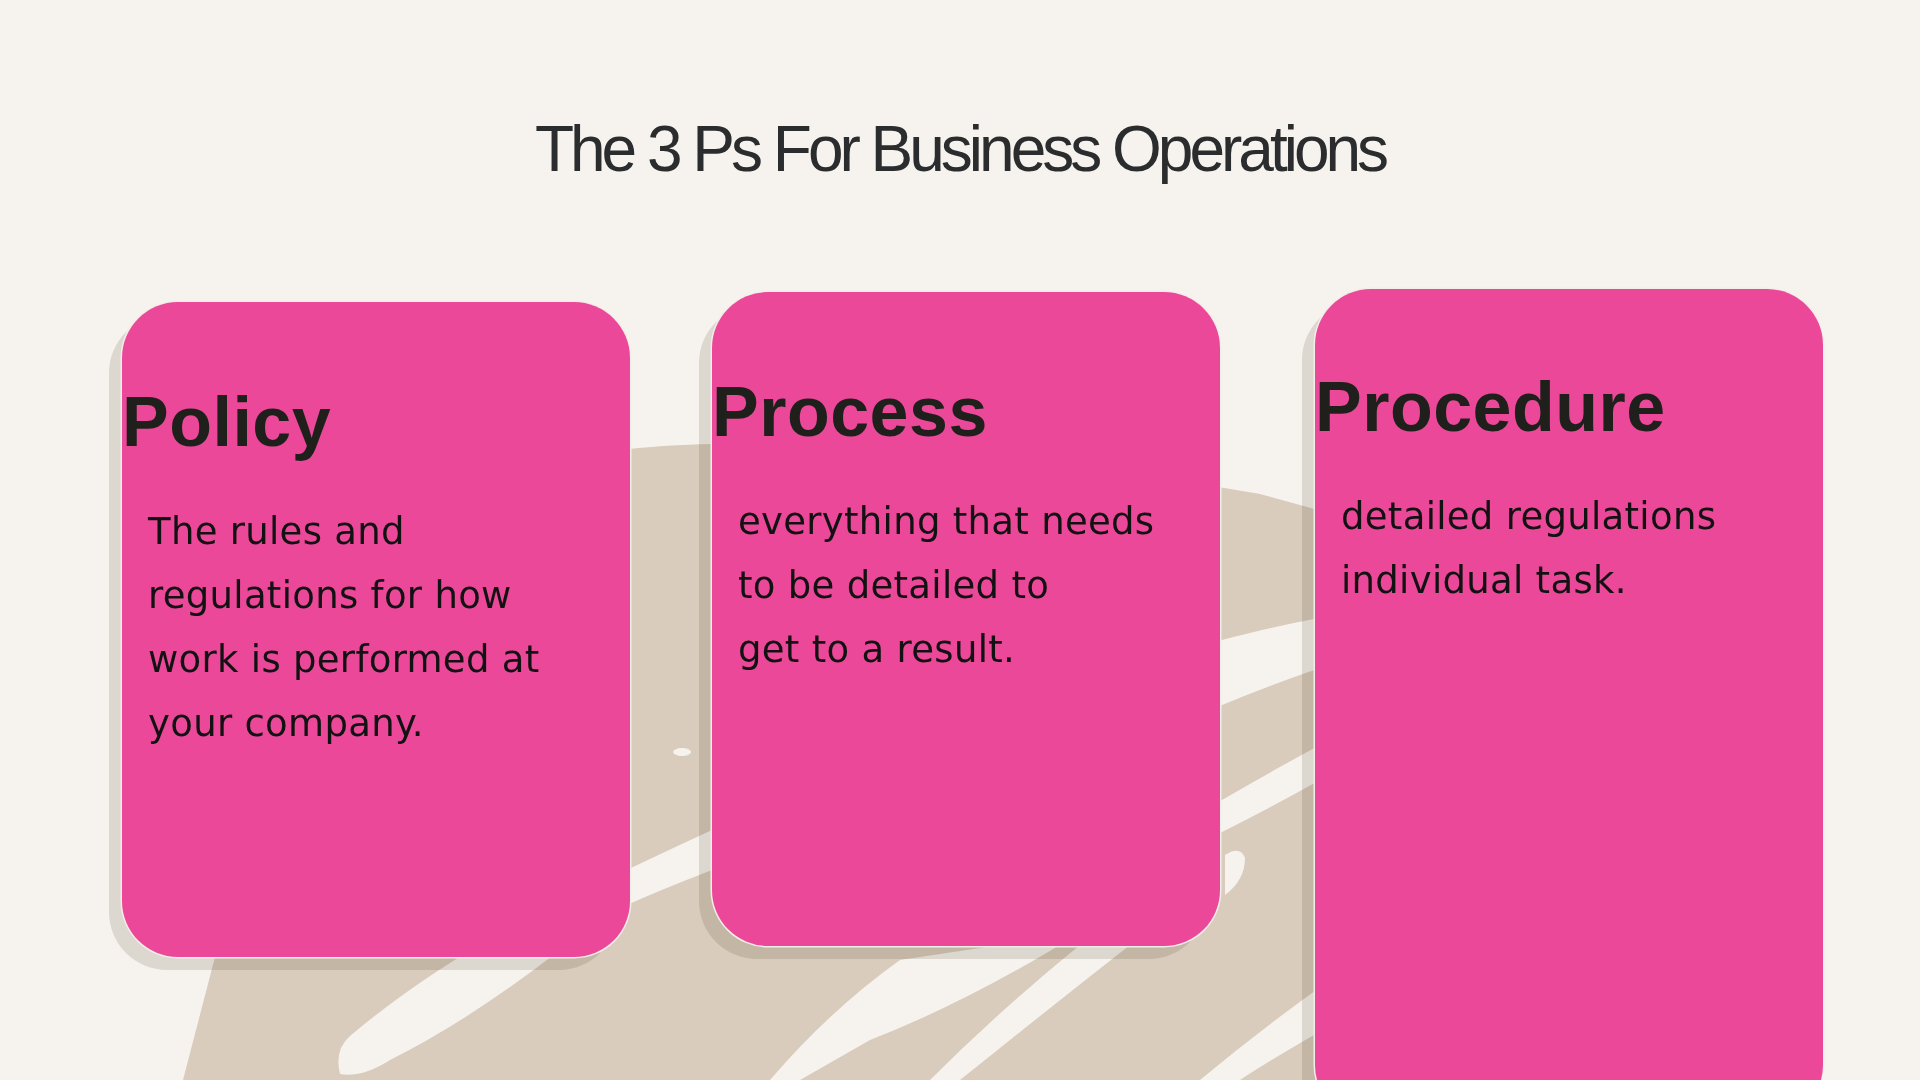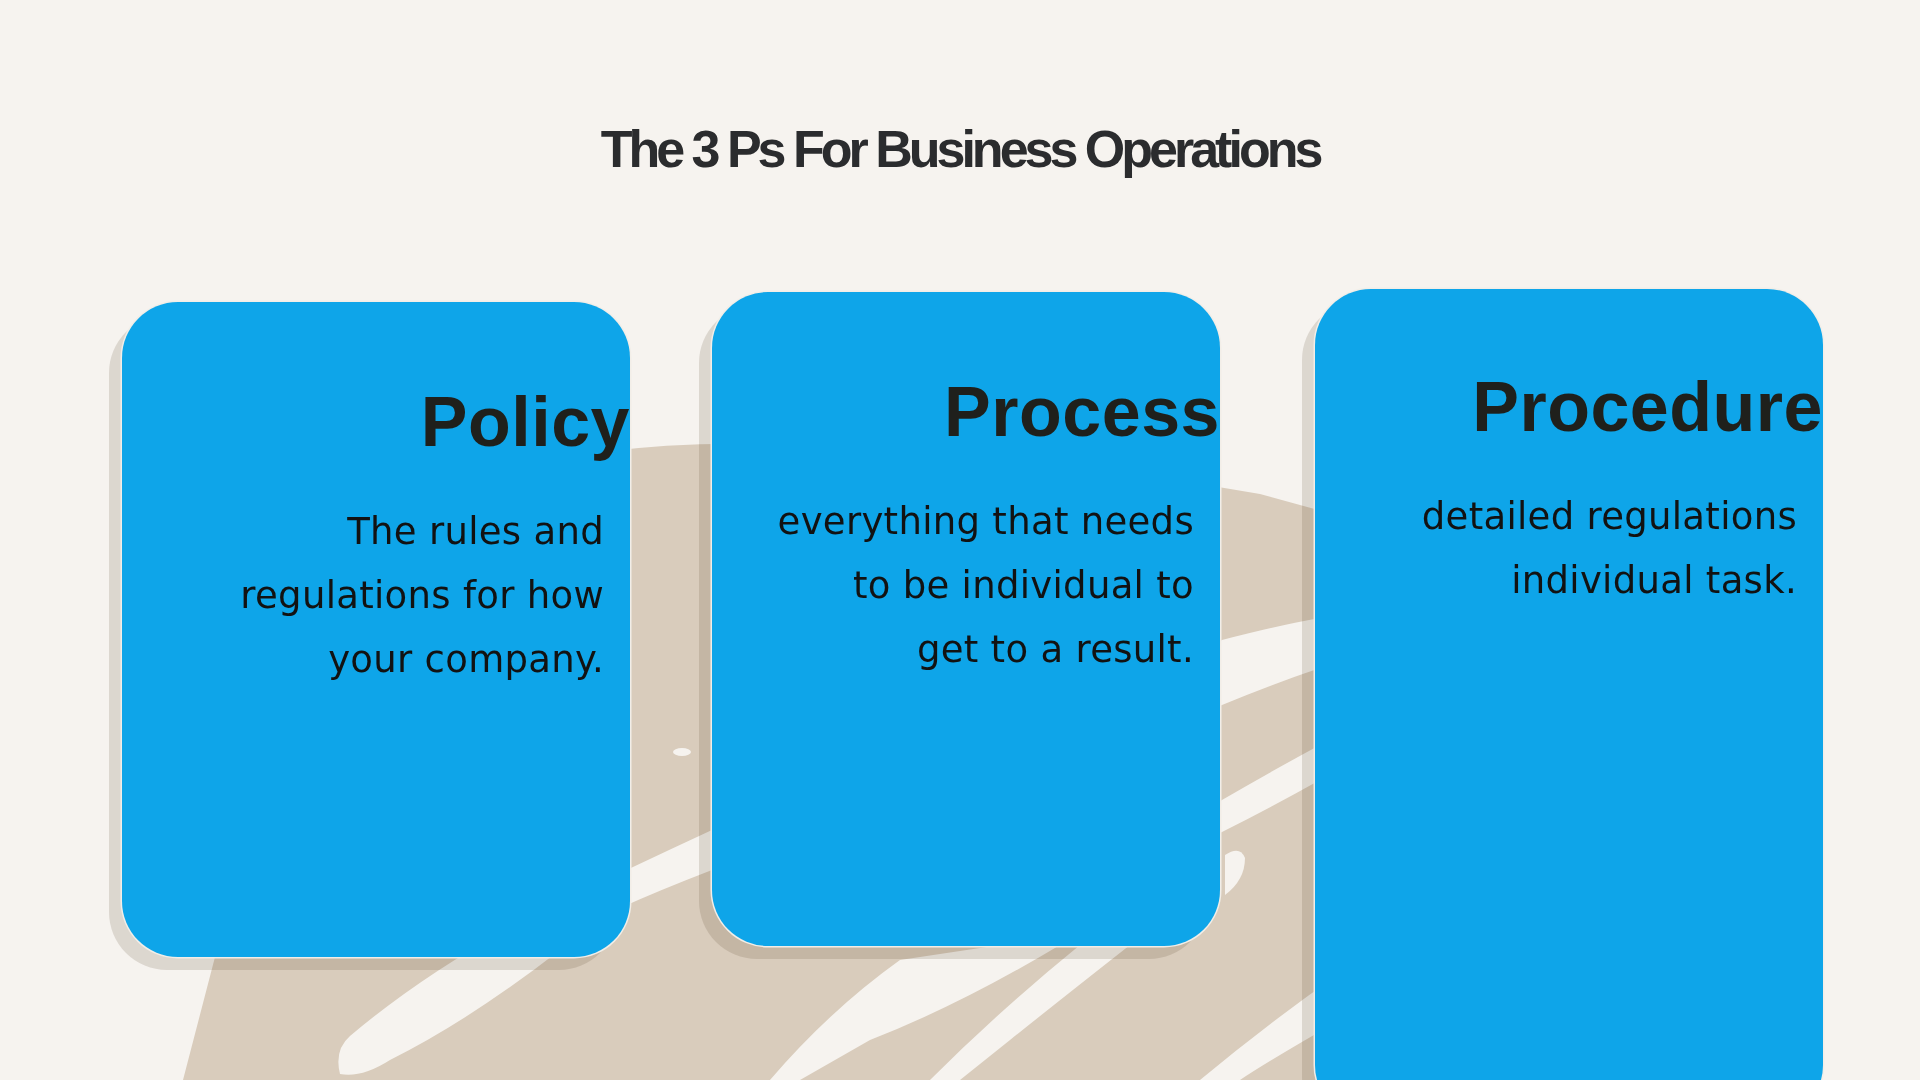--- a/index.html
+++ b/index.html
@@ -6,33 +6,33 @@
   body {
     width: 1920px; height: 1080px; overflow: hidden; position: relative;
     background: #f6f3ef;
     font-family: "Liberation Sans", "DejaVu Sans", sans-serif;
   }
   .bg-art { position: absolute; left: 0; top: 0; width: 1920px; height: 1080px; z-index: 0; }
   .title {
     position: absolute; left: 0; top: 104px; width: 1920px;
     text-align: center; margin: 0;
     font-family: "Liberation Sans", sans-serif;
-    font-weight: 700; font-size: 52px; letter-spacing: -4px;
+    font-weight: 400; font-size: 64px; letter-spacing: -4px;
     color: #2b2c2e; line-height: 90px; z-index: 2;
   }
   .card-wrap { position: absolute; z-index: 2; }
   .card-shadow {
     position: absolute; left: -13px; top: 13px; width: 100%; height: 100%;
     border-radius: 58px; background: rgba(90, 70, 45, 0.16);
   }
   .card {
     position: absolute; left: 0; top: 0; width: 100%; height: 100%;
-    border-radius: 56px; background: #0ea5e9;
+    border-radius: 56px; background: #ec4899;
     box-shadow: 0 0 0 1.5px #f2eee8;
-    text-align: right; box-sizing: border-box;
+    text-align: left; box-sizing: border-box;
   }
   .card-heading {
     margin: 0; position: absolute; left: 0; width: 100%;
     font-family: "Liberation Sans", sans-serif;
     font-weight: 700; font-size: 70px; line-height: 80px;
     color: #1f201c; letter-spacing: 0.5px;
   }
   .card-body {
     margin: 6px; position: absolute; left: 20px; right: 20px;
     font-family: "DejaVu Sans", sans-serif;
@@ -60,32 +60,33 @@
 
 <h1 class="title">The 3 Ps For Business Operations</h1>
 
 <div class="card-wrap" style="left:122px; top:302px; width:508px; height:655px;">
   <div class="card-shadow"></div>
   <div class="card">
     <h2 class="card-heading" style="top:80px;">Policy</h2>
     <p class="card-body" style="top:192px;">
       <span class="line">The rules and</span>
       <span class="line">regulations for how</span>
+      <span class="line">work is performed at</span>
       <span class="line">your company.</span>
     </p>
   </div>
 </div>
 
 <div class="card-wrap" style="left:712px; top:292px; width:508px; height:654px;">
   <div class="card-shadow"></div>
   <div class="card">
     <h2 class="card-heading" style="top:80px;">Process</h2>
     <p class="card-body" style="top:192px;">
       <span class="line">everything that needs</span>
-      <span class="line">to be individual to</span>
+      <span class="line">to be detailed to</span>
       <span class="line">get to a result.</span>
     </p>
   </div>
 </div>
 
 <div class="card-wrap" style="left:1315px; top:289px; width:508px; height:832px;">
   <div class="card-shadow"></div>
   <div class="card">
     <h2 class="card-heading" style="top:78px;">Procedure</h2>
     <p class="card-body" style="top:190px;">

